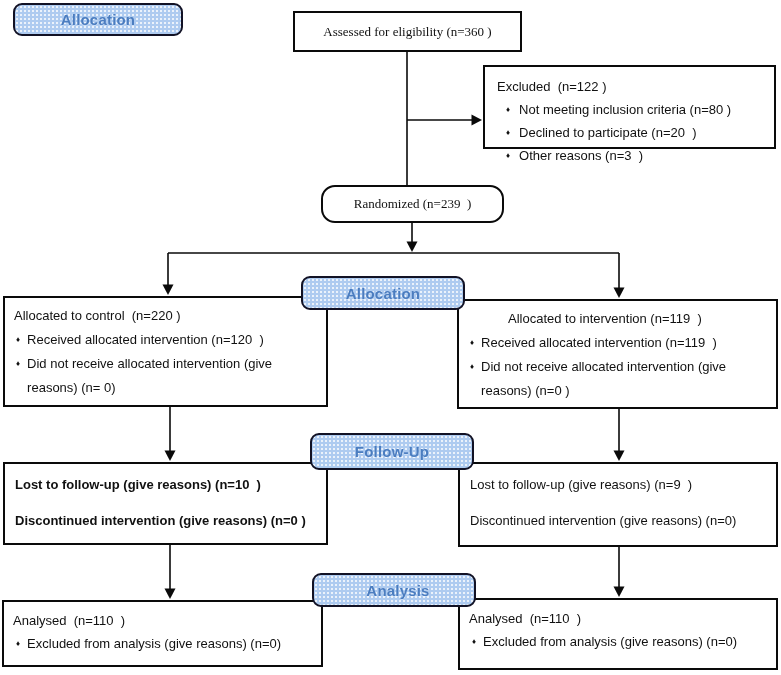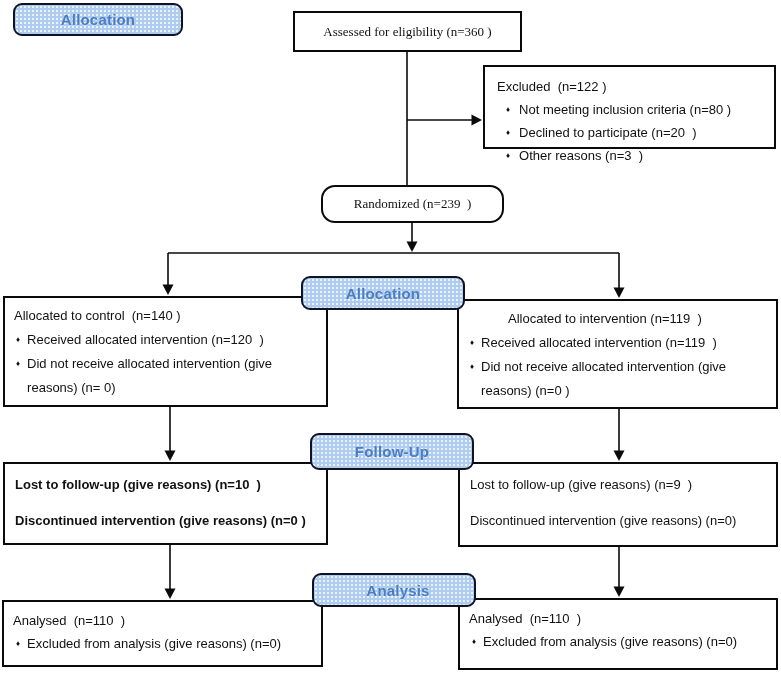--- a/index.html
+++ b/index.html
@@ -134,21 +134,21 @@
         <span class="txt">Other reasons (n=3  )</span>
       </div>
       </div>
   </div>
 
   <div class="node center-box" style="left:321px;top:185px;width:183px;height:38px;border-radius:14px;">
     <span class="txt">Randomized (n=239  )</span>
   </div>
 
   <div class="node box-alloc" style="left:3px;top:296px;width:325px;height:111px;">
-    <div class="title-line" style="line-height:24px;">Allocated to control  (n=140 )</div>
+    <div class="title-line" style="line-height:24px;">Allocated to control  (n=220 )</div>
     <div>
         <div class="li">
         <span class="diamond">♦</span>
         <span class="txt">Received allocated intervention (n=120  )</span>
       </div>
         <div class="li">
         <span class="diamond">♦</span>
         <span class="txt">Did not receive allocated intervention (give reasons) (n= 0)</span>
       </div>
       </div>

